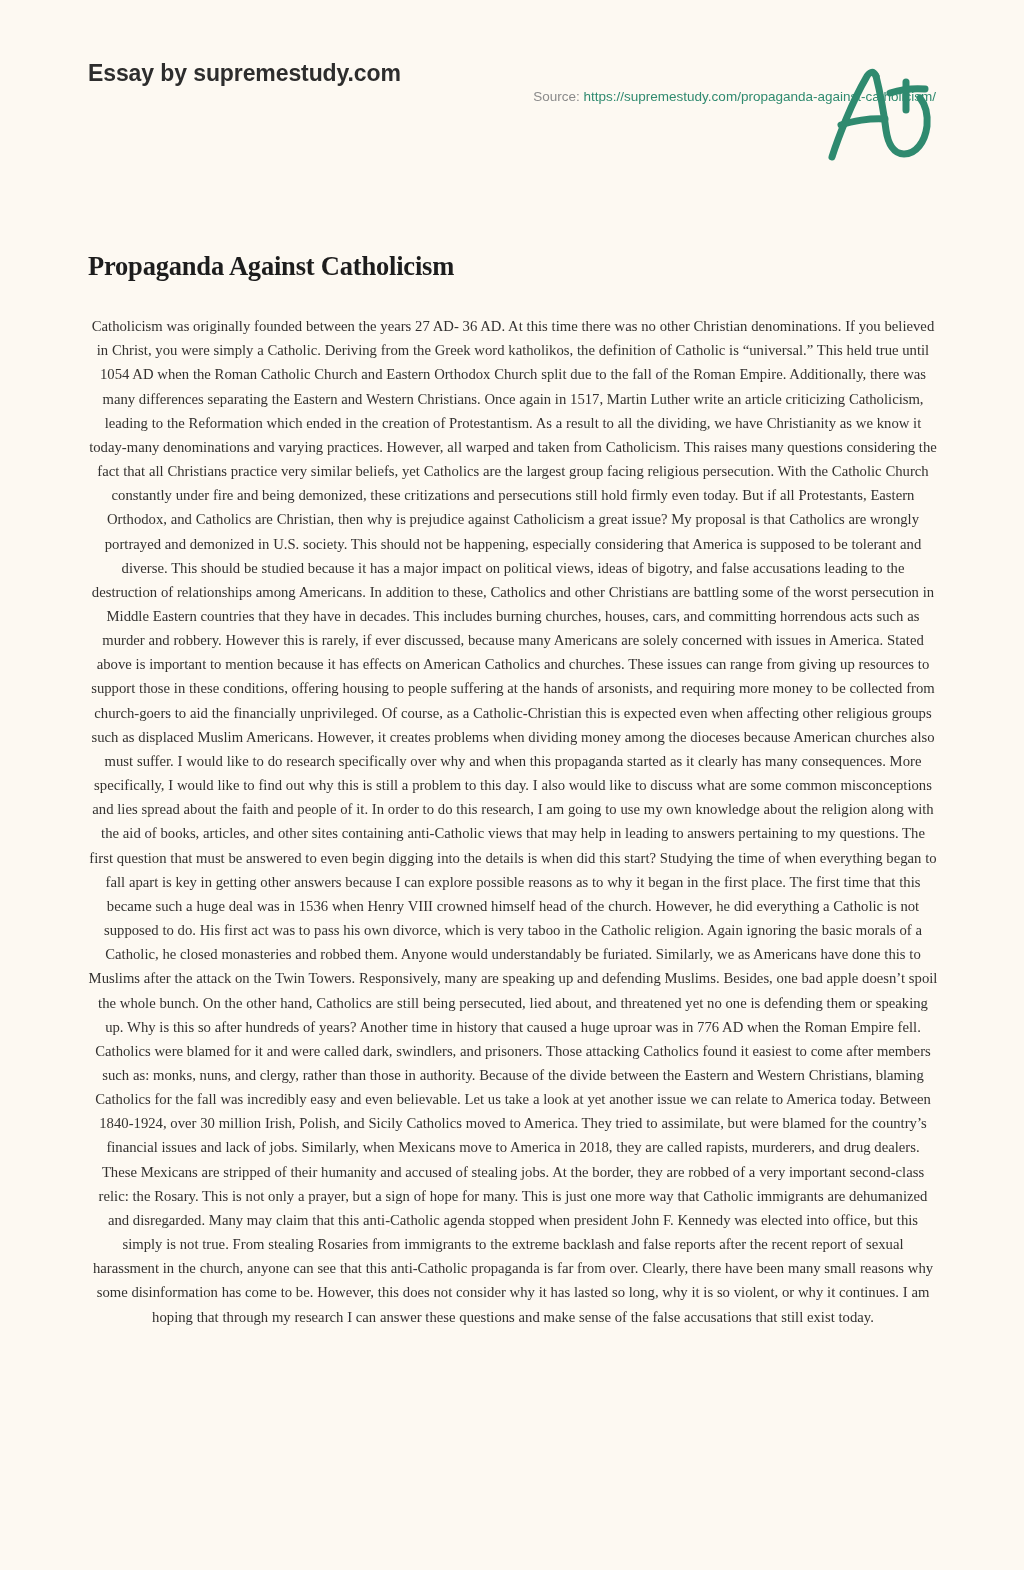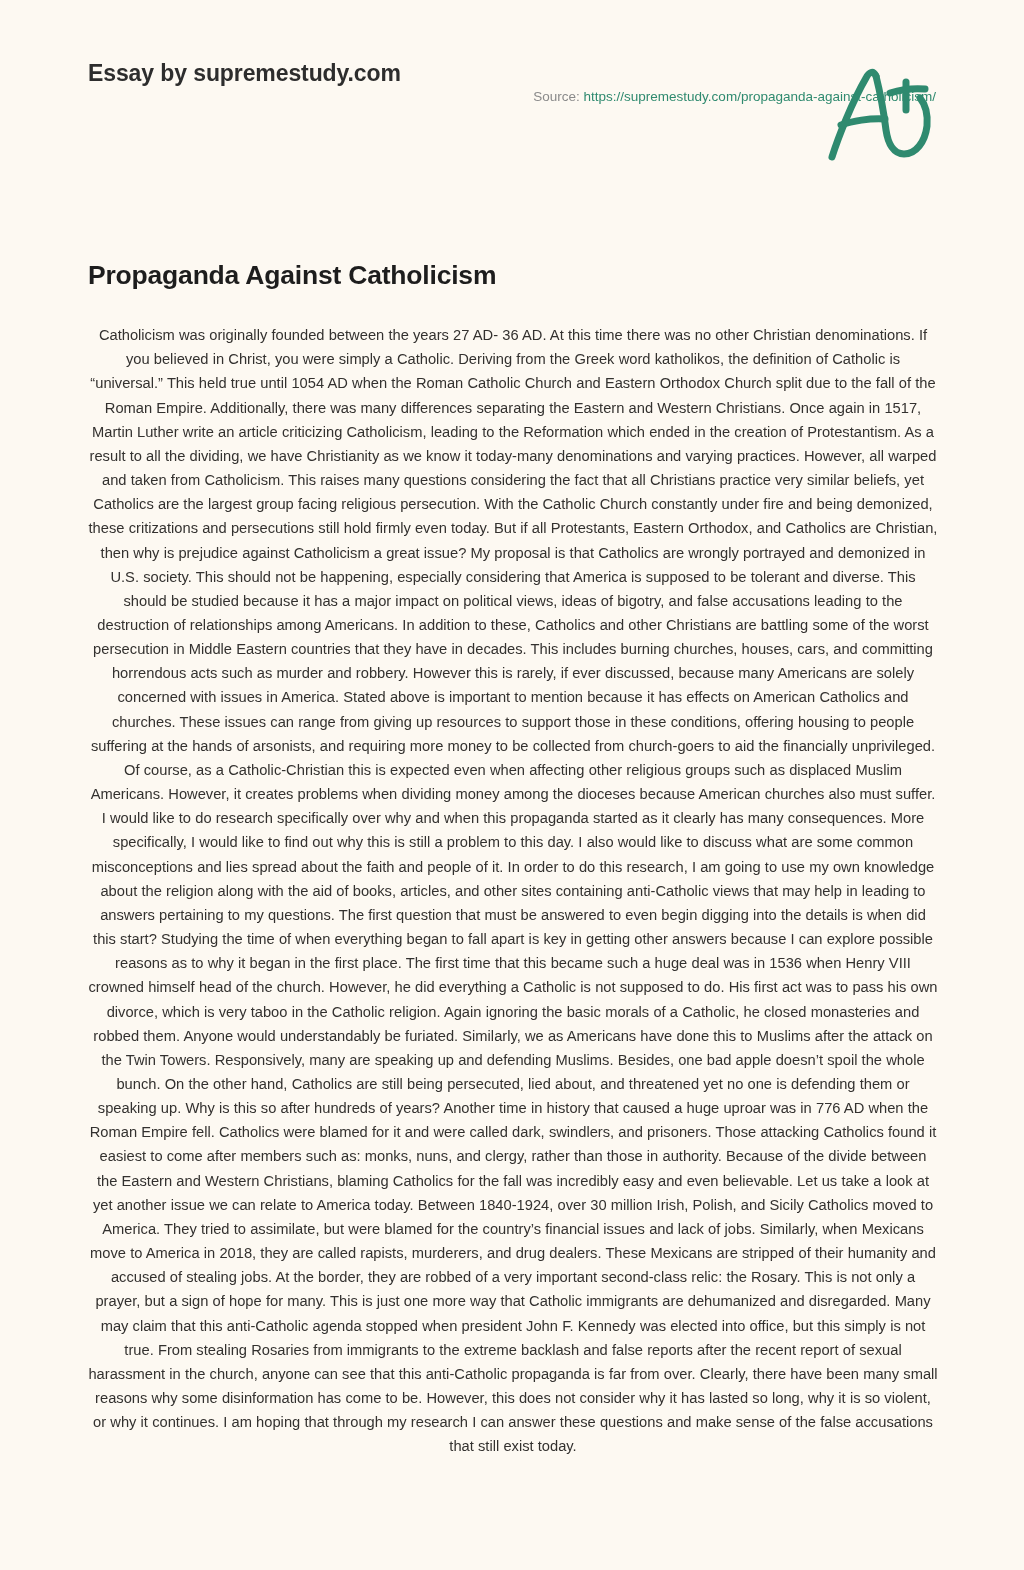--- a/index.html
+++ b/index.html
@@ -70,22 +70,23 @@
   .logo svg {
     display: block;
     width: 130px;
     height: 105px;
   }
 
   
   .article {
     position: absolute;
     left: 88px;
-    top: 259px;
+    top: 250px;
     width: 850px;
+    font-family: Liberation Serif, serif;
   }
 
   .doc-title {
     font-size: 26.5px;
     font-weight: bold;
     color: #1d1d1d;
     letter-spacing: -0.2px;
     line-height: 1.25;
     margin: 0 0 31px 0;
   }

